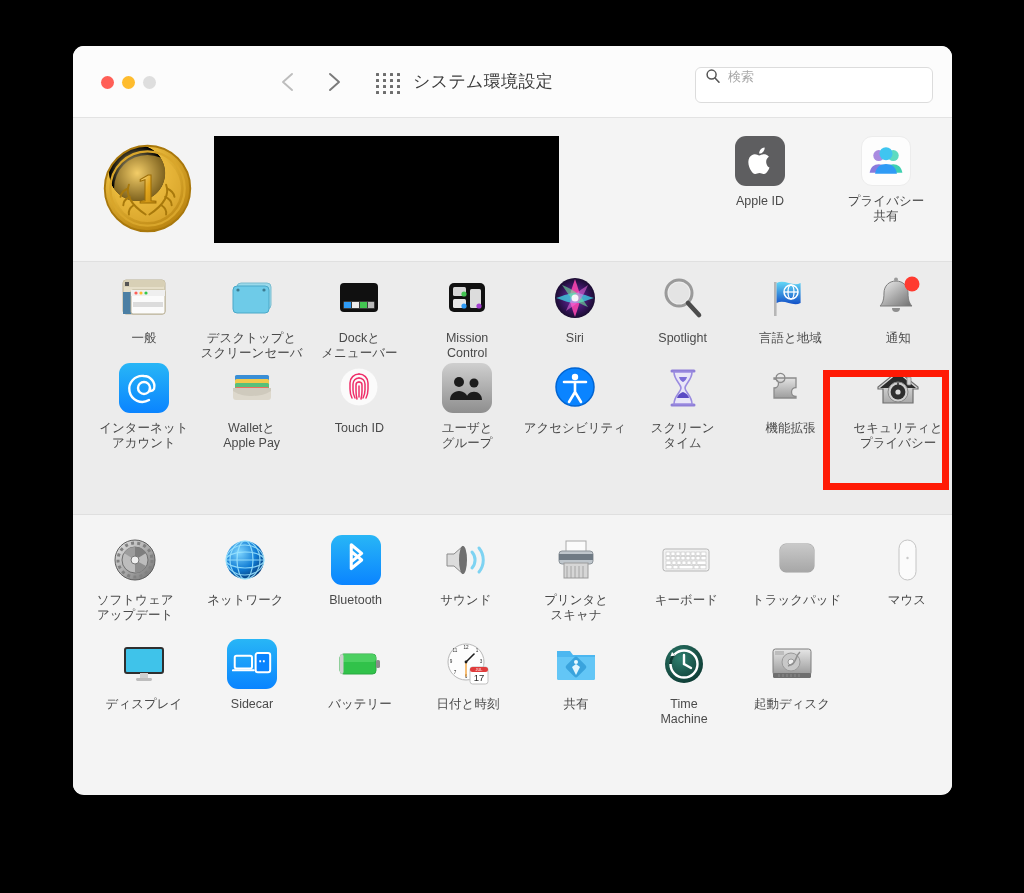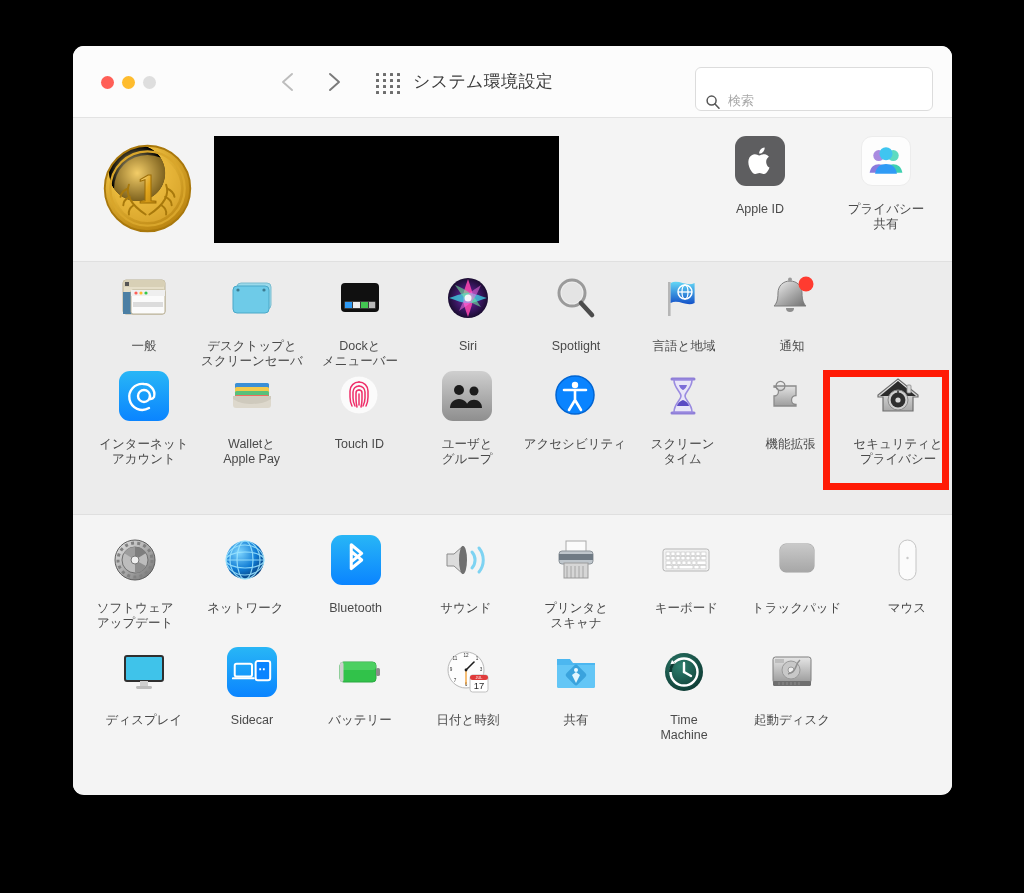--- a/index.html
+++ b/index.html
@@ -41,44 +41,44 @@
 
   .gridbtn { position:absolute; left:301px; top:26px; width:30px; height:24px;
              display:grid; grid-template-columns:repeat(4,1fr); grid-template-rows:repeat(4,1fr);
              gap:2px; padding:1px 2px; }
   .gridbtn i { display:block; width:3px; height:3px; background:#6e6e6e; border-radius:.5px; }
 
   .wtitle { position:absolute; left:340px; top:22px; font-size:17px; color:#3b3b3b;
             letter-spacing:.3px; line-height:28px; }
 
   .searchbox {
-    position:absolute; right:19px; top:21px; width:238px; height:44px;
+    position:absolute; right:19px; top:21px; width:238px; height:36px;
     background:#fff; border:1px solid #dcdcdc; border-radius:6px;
-    display:flex; align-items:flex-end; padding-left:9px; gap:7px;
+    display:flex; align-items:flex-start; padding-left:9px; gap:7px;
   }
   .searchbox svg { display:block; flex:0 0 auto; }
   .searchph { font-size:13px; color:#a6a6a6; }
 
   
   .sec { position:relative; }
   .sec-account { background:#f4f4f4; height:143px; }
   .sec-mid     { background:#ececec; height:254px; border-top:1px solid #e0e0e0; border-bottom:1px solid #dfdfdf; }
   .sec-bottom  { background:#f4f4f4; height:278px; }
 
   
   .acct-left { position:absolute; left:28px; top:18px; display:flex; align-items:flex-start; }
   .medal { width:93px; height:93px; margin-top:6px; }
   .redact { width:345px; height:107px; background:#000; margin-left:20px; margin-top:0px; }
 
   .acct-right { position:absolute; right:12px; top:16px; display:flex; gap:18px; }
 
   
   .tile { width:108px; display:flex; flex-direction:column; align-items:center; cursor:default; }
   .tile .ico { width:54px; height:54px; display:flex; align-items:center; justify-content:center; }
-  .tile .lbl { margin-top:14px; font-size:12.5px; color:#4a4a4a; text-align:center; line-height:15px; }
+  .tile .lbl { margin-top:6px; font-size:12.5px; color:#4a4a4a; text-align:center; line-height:15px; }
 
   .grid-row { display:flex; padding-left:17px; }
   .sec-mid .grid-row:first-child { padding-top:16px; }
   .sec-mid .grid-row:nth-child(2) { padding-top:9px; }
   .sec-bottom .grid-row:first-child { padding-top:18px;gap:20px; }
   .sec-bottom .grid-row:nth-child(2) { padding-top:14px; }
 
   
   .redbox {
     position:absolute; left:750px; top:108px; width:126px; height:120px;
@@ -261,20 +261,34 @@
               <rect x="9" y="25" width="32" height="8" rx="1.5" fill="#3b3b3b"></rect>
               <rect x="10" y="26" width="7" height="6" fill="#2f9bf5"></rect>
               <rect x="18" y="26" width="7" height="6" fill="#ededed"></rect>
               <rect x="26" y="26" width="7" height="6" fill="#43c552"></rect>
               <rect x="34" y="26" width="6" height="6" fill="#b9b9b9"></rect>
             </svg>
           </span>
           <span class="lbl"><span>Dockと</span><br><span>メニューバー</span></span>
         </div>
 
+        <div class="tile">
+          <span class="ico">
+            <svg width="50" height="44" viewBox="0 0 50 44">
+              <rect x="7" y="7" width="36" height="29" rx="5" fill="#111"></rect>
+              <rect x="11" y="11" width="13" height="9" rx="1.5" fill="#d6d6d6"></rect>
+              <rect x="11" y="23" width="13" height="9" rx="1.5" fill="#e8e8e8"></rect>
+              <rect x="28" y="13" width="11" height="19" rx="1.5" fill="#dcdcdc"></rect>
+              <circle cx="22" cy="18" r="2.6" fill="#43c552"></circle>
+              <circle cx="22" cy="30" r="2.6" fill="#2f9bf5"></circle>
+              <circle cx="37" cy="30" r="2.6" fill="#a33fd0"></circle>
+            </svg>
+          </span>
+          <span class="lbl"><span>Mission</span><br><span>Control</span></span>
+        </div>
 
         <div class="tile">
           <span class="ico">
             <svg width="48" height="48" viewBox="0 0 48 48">
               <defs>
                   <radialGradient id="sirig" cx="50%" cy="50%" r="55%">
                 <stop offset="0%" stop-color="#7a2fa8"></stop>
                     <stop offset="55%" stop-color="#3d1766"></stop>
                     <stop offset="100%" stop-color="#120a24"></stop>
               </radialGradient>

